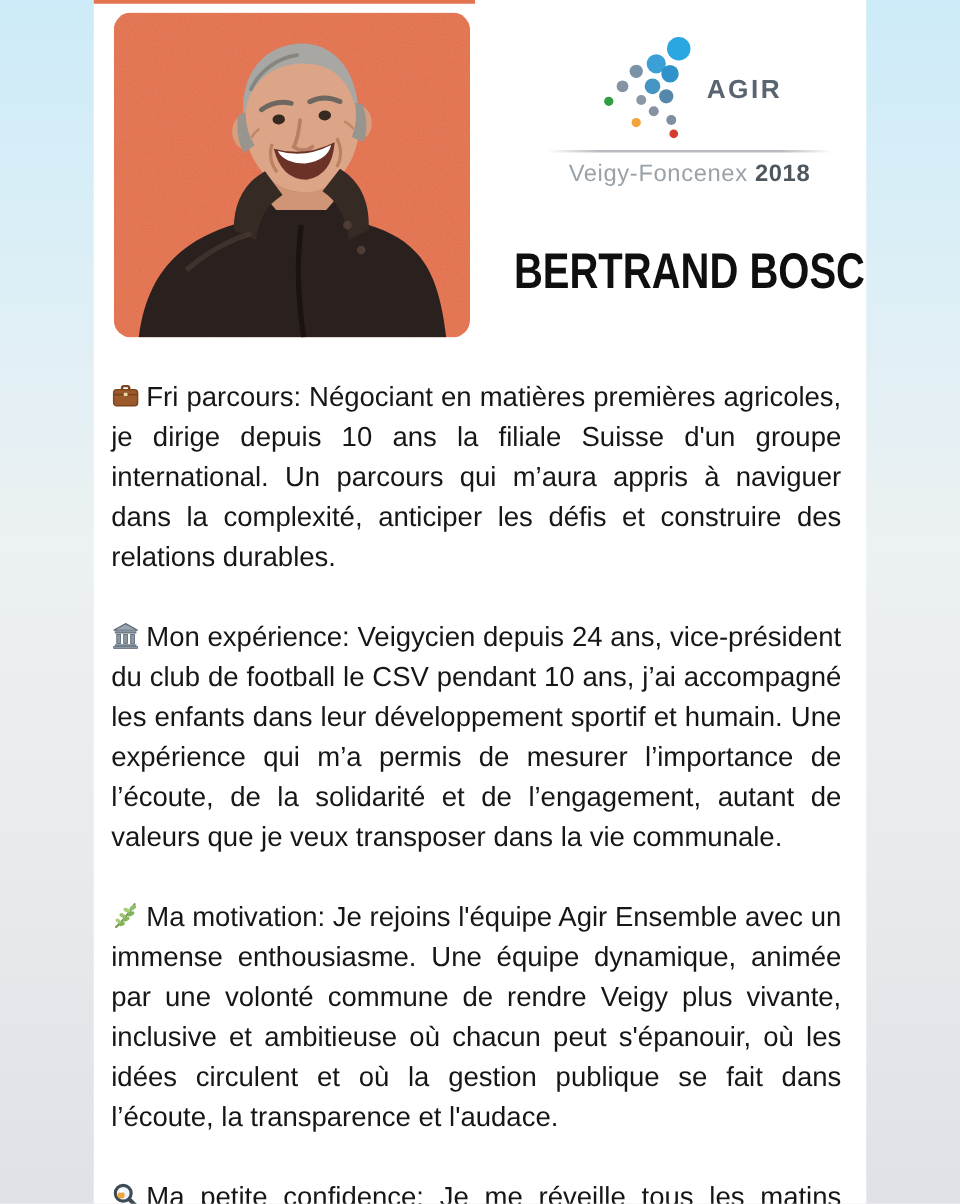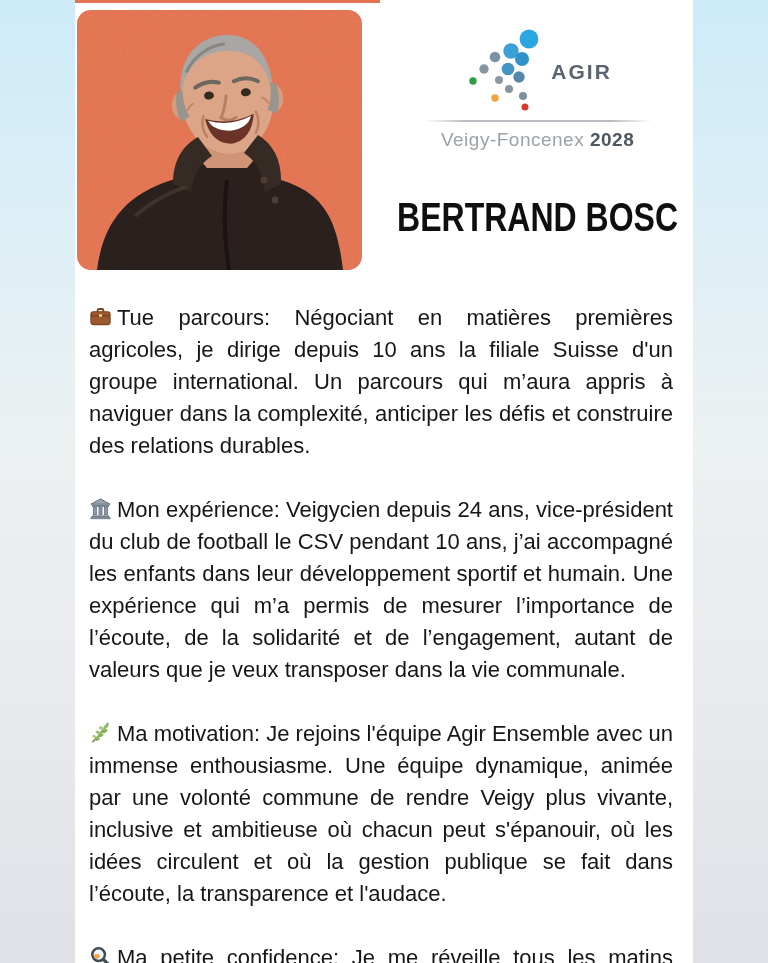--- a/index.html
+++ b/index.html
@@ -14,21 +14,21 @@
     margin: 0 auto;
     background: #ffffff;
   }
   .top-accent {
     position: absolute; top: 0; left: 0;
     width: 305px; height: 3px;
     background: #e2744f;
   }
   .header {
     display: flex;
-    padding: 10px 0 0 2px;
+    padding: 10px 0 0 16px;
   }
   .photo {
     width: 285px; height: 260px;
     border-radius: 14px;
     overflow: hidden;
     flex: 0 0 auto;
   }
   .photo svg { display: block; }
   .brand-col {
     flex: 1;
@@ -158,37 +158,37 @@
           <circle cx="60" cy="69" r="4" fill="#7e90a0"></circle>
           <circle cx="62" cy="80" r="3.5" fill="#d63b2f"></circle>
         </svg>
         <div class="logo-text">
           <div>AGIR</div>
         </div>
       </div>
       <div class="logo-divider"></div>
       <div class="logo-sub">
         <span>Veigy-Foncenex</span>
-        <b>2028</b>
+        <b>2018</b>
       </div>
       <h1 class="candidate-title">BERTRAND BOSC</h1>
     </div>
   </div>
 
   <div class="content">
 
     <p class="para">
       <span class="pic">
         <svg viewBox="0 0 24 24" xmlns="http://www.w3.org/2000/svg">
           <rect x="2" y="7" width="20" height="13.5" rx="2.6" fill="#9c5a2c" stroke="#7c431f" stroke-width="1.2"></rect>
           <path d="M9,7 V5.6 Q9,4.1 10.6,4.1 h2.8 Q15,4.1 15,5.6 V7" fill="none" stroke="#7c431f" stroke-width="2"></path>
           <path d="M2.4,11.2 H21.6" stroke="#7c431f" stroke-width="1.5"></path>
           <rect x="10.4" y="9.7" width="3.2" height="2.6" rx="0.7" fill="#ecd9a2"></rect>
         </svg>
-      </span><span>Tue parcours: Négociant en matières premières agricoles, je dirige depuis 10 ans la filiale Suisse d'un groupe international. Un parcours qui m’aura appris à naviguer dans la complexité, anticiper les défis et construire des relations durables.</span>
+      </span><span>Fri parcours: Négociant en matières premières agricoles, je dirige depuis 10 ans la filiale Suisse d'un groupe international. Un parcours qui m’aura appris à naviguer dans la complexité, anticiper les défis et construire des relations durables.</span>
     </p>
 
     <p class="para">
       <span class="pic">
         <svg viewBox="0 0 24 24" xmlns="http://www.w3.org/2000/svg">
           <path d="M12,2 L22,7.5 H2 Z" fill="#9aa7b2" stroke="#5b6773" stroke-width="1"></path>
           <rect x="3" y="8.3" width="18" height="2" fill="#6f7d89"></rect>
           <rect x="4.6" y="11" width="3.2" height="7.6" fill="#8a98a4" stroke="#5b6773" stroke-width="0.7"></rect>
           <rect x="10.4" y="11" width="3.2" height="7.6" fill="#8a98a4" stroke="#5b6773" stroke-width="0.7"></rect>
           <rect x="16.2" y="11" width="3.2" height="7.6" fill="#8a98a4" stroke="#5b6773" stroke-width="0.7"></rect>

